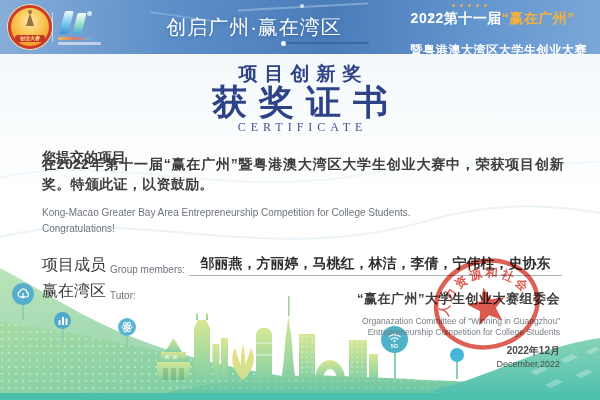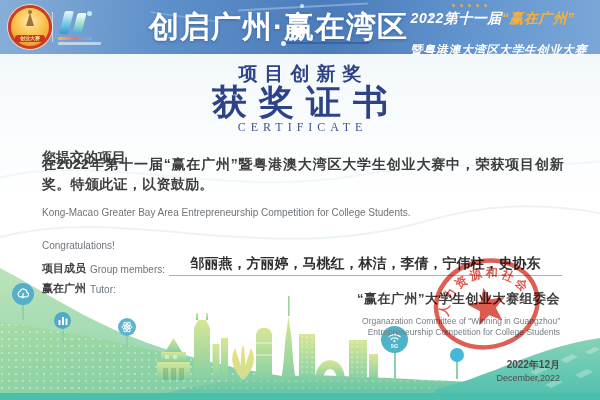--- a/index.html
+++ b/index.html
@@ -25,24 +25,24 @@
   .logo11{position:absolute;left:58px;top:10px;width:44px;height:38px;}
   .logo11 .bar1{position:absolute;left:4px;top:1px;width:9px;height:23px;transform:skewX(-14deg);
     border-radius:2px;background:linear-gradient(180deg,#eef8ff,#74c9e9 55%,#3f90d1);}
   .logo11 .bar2{position:absolute;left:17px;top:3px;width:9px;height:21px;transform:skewX(-14deg);
     border-radius:2px;background:linear-gradient(180deg,#ffffff,#9adcc9 55%,#49a9d9);}
   .logo11 .dot{position:absolute;left:29px;top:1px;width:5px;height:5px;border-radius:50%;background:#c4ebf6;}
   .logo11 .ltext1{position:absolute;left:0;top:27px;width:34px;height:3px;border-radius:1px;
     background:linear-gradient(90deg,#f3c24a,#e8736a,#5fb9e8);opacity:.9;}
   .logo11 .ltext2{position:absolute;left:0;top:32px;width:43px;height:3px;border-radius:1px;
     background:rgba(255,255,255,.55);}
-  .main-title{position:absolute;left:100px;top:9px;width:308px;text-align:right;
-    font-size:30px;line-height:36px;font-weight:700;color:#ffffff;letter-spacing:1px;
+  .main-title{position:absolute;left:100px;top:9px;width:308px;text-align:center;
+    font-size:20px;line-height:36px;font-weight:400;color:#ffffff;letter-spacing:1px;
     text-shadow:0 1px 3px rgba(25,65,125,.5);white-space:nowrap;}
-  .edition{position:absolute;right:13px;top:10px;color:#fff;text-align:left;font-style:italic;}
+  .edition{position:absolute;right:13px;top:10px;color:#fff;text-align:left;}
   .edition .l1{font-size:14px;font-weight:800;letter-spacing:.5px;white-space:nowrap;}
   .edition .l1 .hl{color:#f6b13c;}
   .edition .l2{font-size:12px;font-weight:700;margin-top:14px;letter-spacing:.6px;white-space:nowrap;}
   .hdots{position:absolute;left:452px;top:4px;display:flex;gap:5px;}
   .hdots i{width:3px;height:3px;border-radius:50%;background:#eba94e;display:block;}
   .hline1{position:absolute;left:283px;top:42px;width:86px;height:2px;background:#3a66a8;border-radius:1px;}
   .hline1 b{position:absolute;left:-2px;top:-1.5px;width:5px;height:5px;border-radius:50%;background:#eef6ff;}
   .htrace1{position:absolute;left:238px;top:6px;width:130px;height:2px;background:rgba(200,224,246,.4);transform:rotate(-3deg);}
   .htrace2{position:absolute;left:150px;top:16px;width:70px;height:2px;background:rgba(200,224,246,.3);transform:rotate(8deg);}
   .hnode1{position:absolute;left:300px;top:4px;width:4px;height:4px;border-radius:50%;background:rgba(232,244,255,.85);}
@@ -64,35 +64,35 @@
 
   
   .row-project{position:absolute;left:42px;right:38px;top:149px;display:flex;align-items:flex-end;z-index:4;}
   .plabel{font-size:14px;font-weight:700;color:#3d3d3d;white-space:nowrap;}
   .pfield{flex:1;margin-left:6px;border-bottom:1.5px solid #9fa8ad;text-align:center;
     font-size:14px;font-weight:700;color:#3f8f43;padding-bottom:1px;white-space:nowrap;}
   .statement{position:absolute;left:42px;right:36px;top:154px;z-index:4;
     font-size:14px;font-weight:600;color:#3d3d3d;line-height:1.45;letter-spacing:.3px;text-align:justify;}
   .enblock{position:absolute;left:42px;right:36px;top:206px;z-index:4;
     font-size:10px;color:#6d747b;line-height:1.4;}
-  .enblock .cg{margin-top:19px;}
+  .enblock .cg{margin-top:2px;}
 
   .frow{position:absolute;left:42px;right:38px;display:flex;align-items:flex-end;z-index:4;}
   .frow.members{top:255px;}
   .frow.tutor{top:281px;}
-  .frow .cn{font-size:11px;font-weight:700;color:#3d3d3d;white-space:nowrap;}
+  .frow .cn{font-size:16px;font-weight:400;color:#3d3d3d;white-space:nowrap;}
   .frow .enl{font-size:10px;color:#6d747b;margin-left:4px;padding-bottom:1px;white-space:nowrap;}
   .frow .field{flex:1;margin-left:4px;border-bottom:1px solid #a7b0b6;text-align:center;
     font-weight:700;font-size:14px;color:#2f2f2f;padding-bottom:2px;white-space:nowrap;}
 
   
   .committee{position:absolute;right:40px;top:290px;text-align:right;z-index:4;}
   .c-cn{font-size:13px;font-weight:700;color:#3d3d3d;letter-spacing:.5px;white-space:nowrap;}
   .c-en{font-size:8.5px;color:#767d84;line-height:1.35;margin-top:8px;white-space:nowrap;}
-  .c-date{font-size:10px;color:#4a4a4a;margin-top:19px;font-weight:600;}
+  .c-date{font-size:10px;color:#4a4a4a;margin-top:5px;font-weight:600;}
   .c-date2{font-size:9px;color:#4a4a4a;margin-top:1px;text-align:right;}
 
   
   .seal{position:absolute;left:430px;top:256px;width:114px;height:98px;z-index:6;
     mix-blend-mode:multiply;opacity:.88;transform:rotate(-12deg);}
 
   
   .landscape{position:absolute;left:0;bottom:0;width:600px;height:140px;z-index:2;}
 
   
@@ -171,21 +171,21 @@
     <div>Kong-Macao Greater Bay Area Entrepreneurship Competition for College Students.</div>
     <div class="cg">Congratulations!</div>
   </div>
 
   <div class="frow members">
     <span class="cn">项目成员</span>
     <span class="enl">Group members:</span>
     <span class="field">邹丽燕，方丽婷，马桃红，林洁，李倩，宁伟柱，史协东</span>
   </div>
   <div class="frow tutor">
-    <span class="cn">赢在广州</span>
+    <span class="cn">赢在湾区</span>
     <span class="enl">Tutor:</span>
   </div>
 
   <div class="committee">
     <div class="c-cn">“赢在广州”大学生创业大赛组委会</div>
     <div class="c-en">
       <div>Organazation Committee of “Winning in Guangzhou”</div>
       <div>Entrepreneurship Competition for College Students</div>
     </div>
     <div class="c-date">2022年12月</div>

